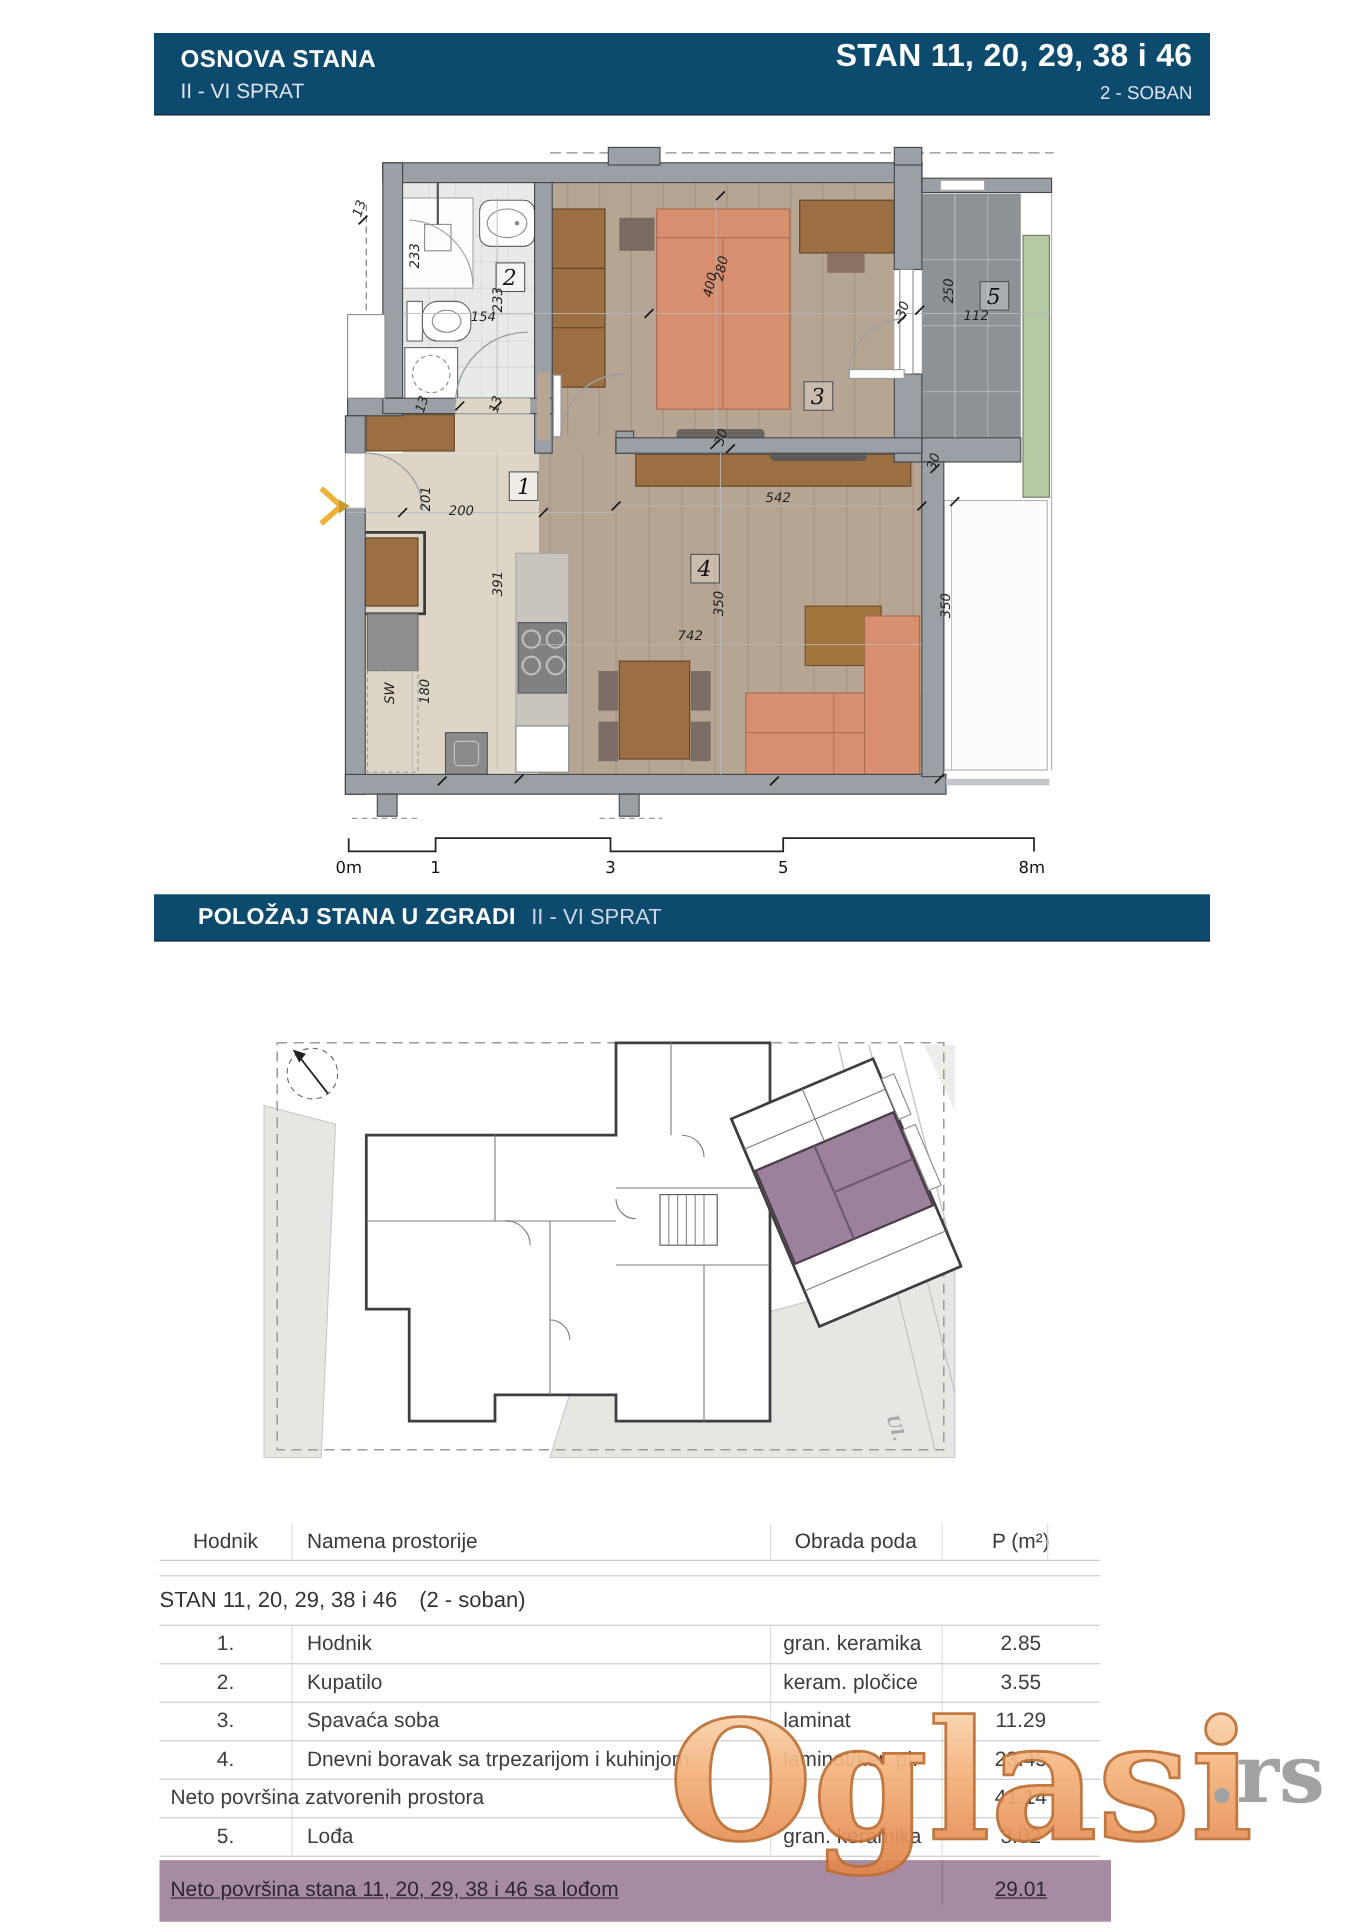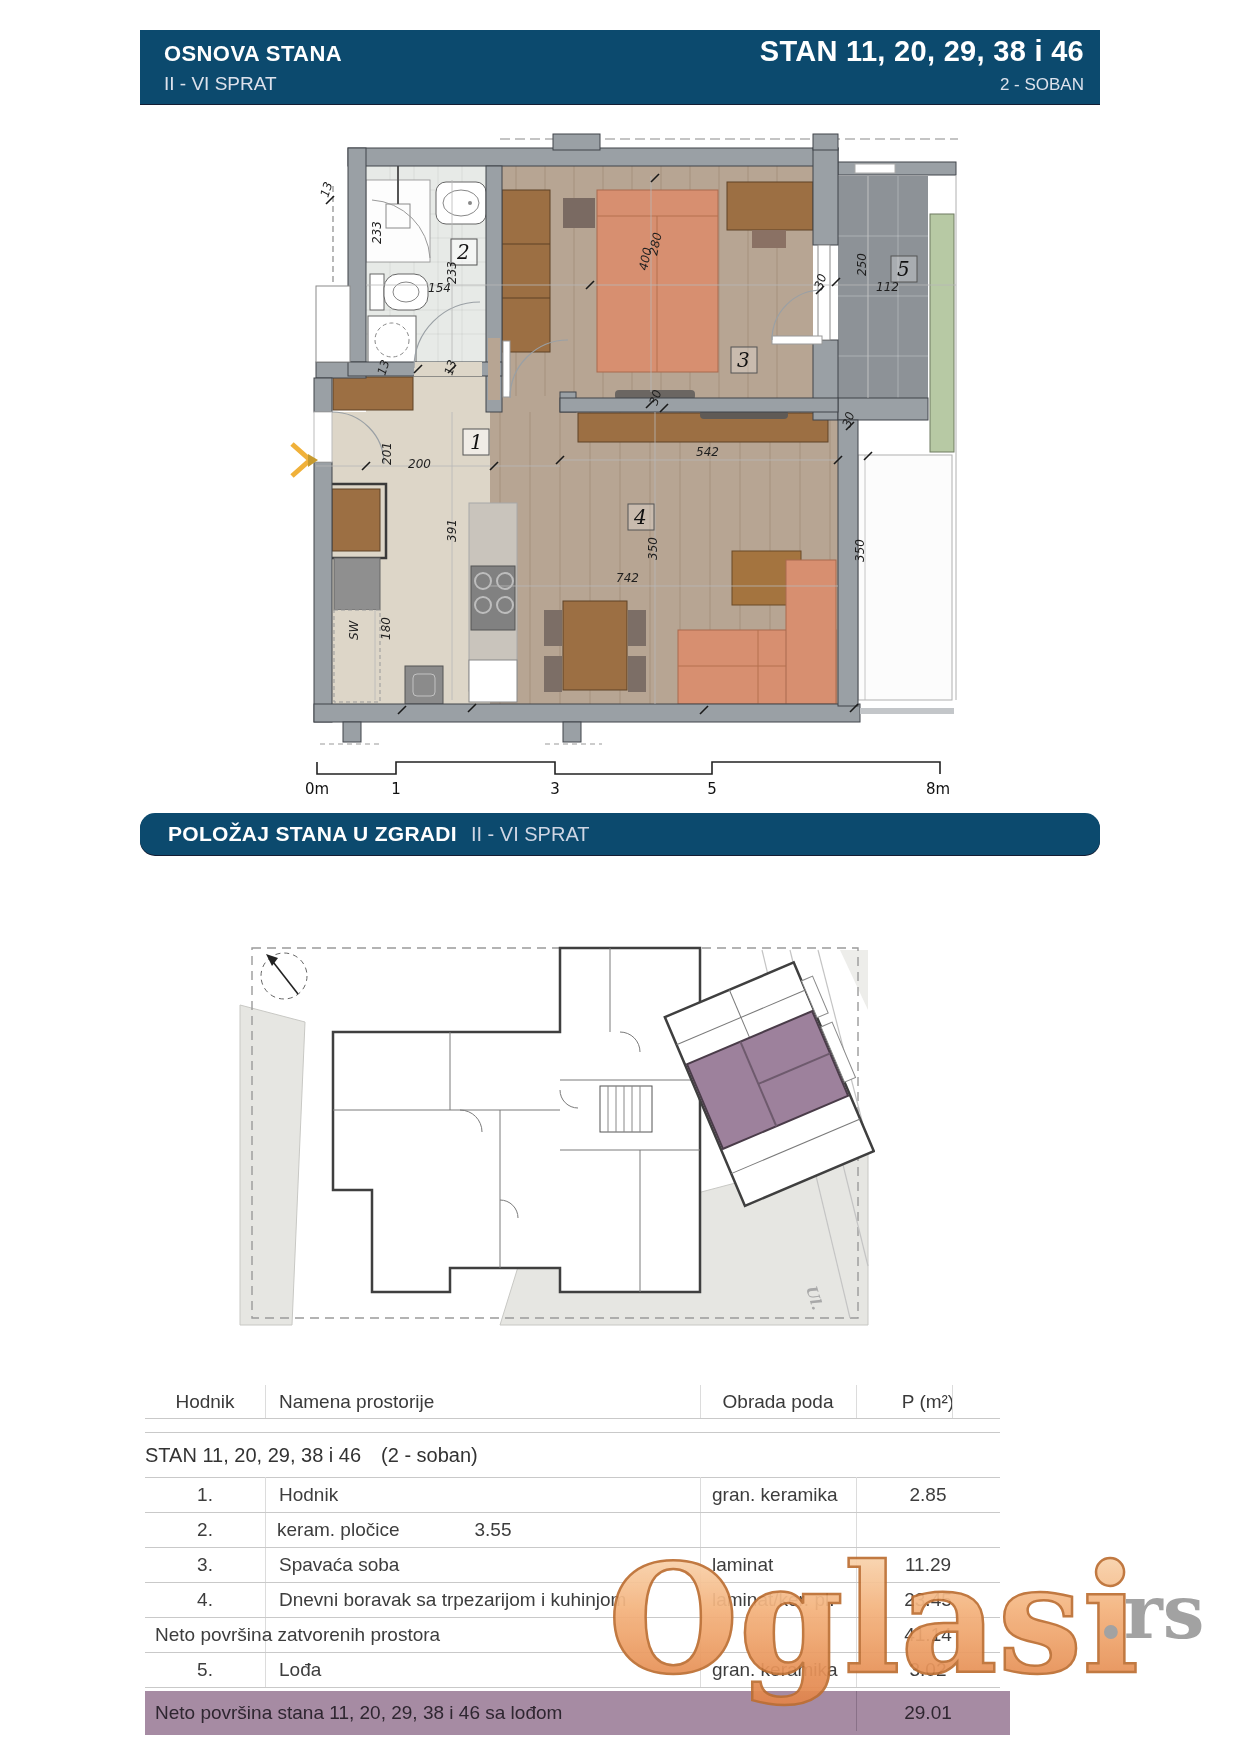--- a/index.html
+++ b/index.html
@@ -6,21 +6,21 @@
   .page{position:relative;width:1240px;height:1753px;background:#fff;overflow:hidden;
         font-family:"Liberation Sans",sans-serif;}
   
   .bar{position:absolute;left:140px;width:960px;background:#0c4a6e;color:#fff;
        box-shadow:0 1px 0 #141d33;}
   .bar1{top:30px;height:74px;}
   .bar1 .lt{position:absolute;left:24px;top:11px;font-size:22px;font-weight:bold;letter-spacing:.4px;}
   .bar1 .ls{position:absolute;left:24px;top:43px;font-size:19px;font-weight:400;color:#dde2ec;}
   .bar1 .rt{position:absolute;right:16px;top:5px;font-size:29px;font-weight:bold;letter-spacing:.3px;}
   .bar1 .rs{position:absolute;right:16px;top:45px;font-size:17px;color:#dde2ec;}
-  .bar2{top:813px;height:42px;display:flex;align-items:center;padding-left:28px;gap:14px;box-sizing:border-box;border-radius:15px;}
+  .bar2{top:813px;height:42px;display:flex;align-items:center;padding-left:40px;gap:14px;box-sizing:border-box;}
   .bar2 .t{font-size:21px;font-weight:bold;letter-spacing:.3px;}
   .bar2 .s{font-size:20px;color:#cfd6e4;}
   
   svg{position:absolute;}
   .dim{font:italic 12px "DejaVu Sans",sans-serif;fill:#1f1f1f;}
   .roomnum{font:italic 20px "DejaVu Serif",serif;fill:#111;}
   .sblab{font:15px "DejaVu Sans",sans-serif;fill:#111;}
   .street{font:italic bold 15px "DejaVu Serif",serif;fill:#a9a9a9;}
   
   .tbl{position:absolute;left:145px;top:1385px;width:865px;height:360px;font-size:19px;color:#3d3d3d;z-index:2;}
@@ -29,21 +29,21 @@
   .row{position:absolute;left:0;width:855px;height:35px;display:flex;align-items:center;}
   .c1{width:120px;text-align:center;}
   .c2{width:435px;padding-left:14px;box-sizing:border-box;}
   .c3{width:156px;padding-left:12px;box-sizing:border-box;}
   .c3h{width:156px;text-align:center;padding-left:0;}
   .c4{width:144px;text-align:center;}
   .c12{width:555px;padding-left:10px;box-sizing:border-box;}
   .thead{top:0;height:33px;color:#3a3a3a;}
   .grow{top:50px;height:40px;font-size:20px;color:#333;}
   .grow .gsx{margin-left:20px;}
-  .total{top:306px;height:44px;width:865px;background:#a68ba3;color:#2e2630;}
+  .total{top:306px;height:56px;width:865px;background:#a68ba3;color:#2e2630;text-decoration:underline;}
   .total .tsep{position:absolute;left:711px;top:0;height:40px;width:1px;background:rgba(50,35,55,.25);}
   
   .wm{z-index:5;opacity:.93;pointer-events:none;}
 </style>
 </head>
 <body>
 
 <div class="page">
 
   <div class="bar bar1">
@@ -408,20 +408,21 @@
 
     <div class="row" style="top:92px">
       <div class="c1">1.</div>
       <div class="c2">Hodnik</div>
       <div class="c3">gran. keramika</div>
       <div class="c4">2.85</div>
     </div>
     <div class="hline" style="top:127px"></div>
     <div class="row" style="top:127px">
       <div class="c1">2.</div>
+      <div class="c2">Kupatilo</div>
       <div class="c3">keram. pločice</div>
       <div class="c4">3.55</div>
     </div>
     <div class="hline" style="top:162px"></div>
     <div class="row" style="top:162px">
       <div class="c1">3.</div>
       <div class="c2">Spavaća soba</div>
       <div class="c3">laminat</div>
       <div class="c4">11.29</div>
     </div>

